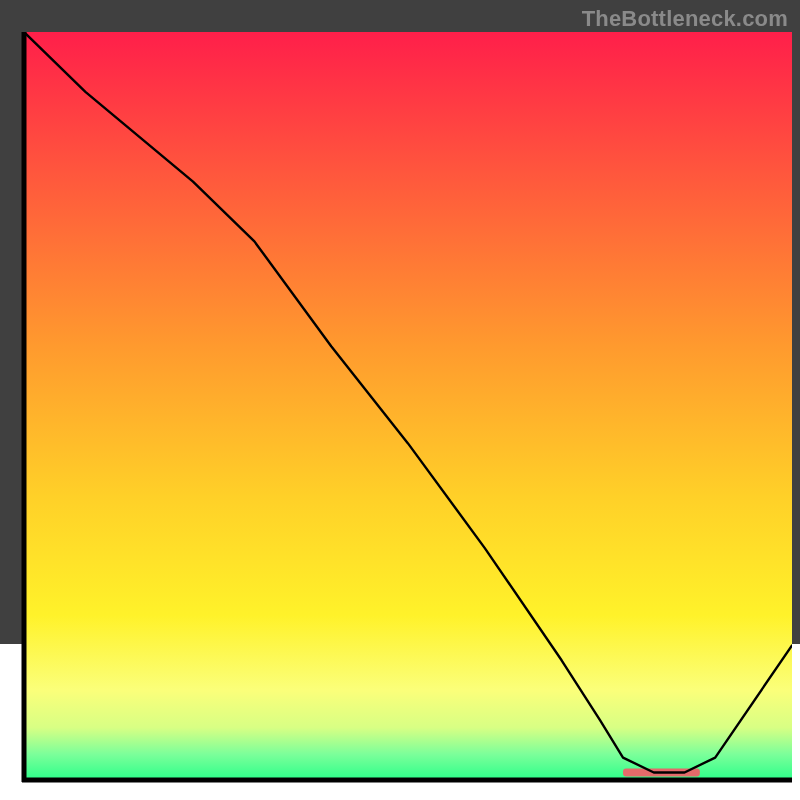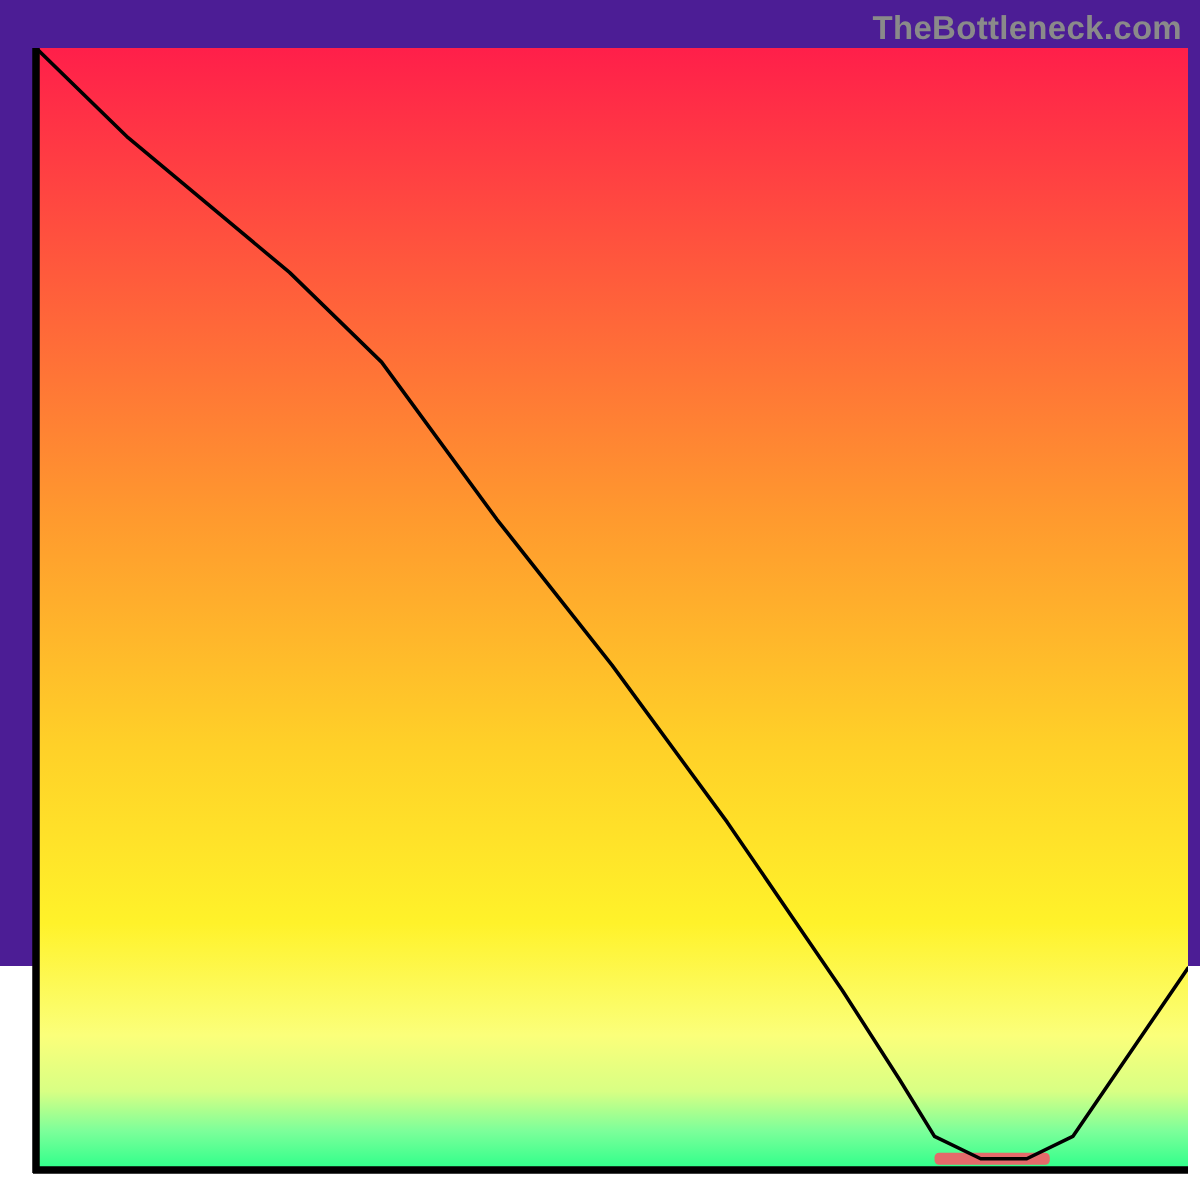--- a/index.html
+++ b/index.html
@@ -7,21 +7,21 @@
     padding: 0;
     width: 800px;
     height: 800px;
     background: #ffffff;
     overflow: hidden;
   }
   .stage {
     position: relative;
     width: 800px;
     height: 644px;
-    background: #4c1d95;
+    background: #404040;
   }
   .watermark {
     position: absolute;
     top: 6px;
     right: 12px;
     font-family: Arial, Helvetica, sans-serif;
     font-size: 22px;
     font-weight: 600;
     color: #8a8a8a;
     letter-spacing: 0.2px;

